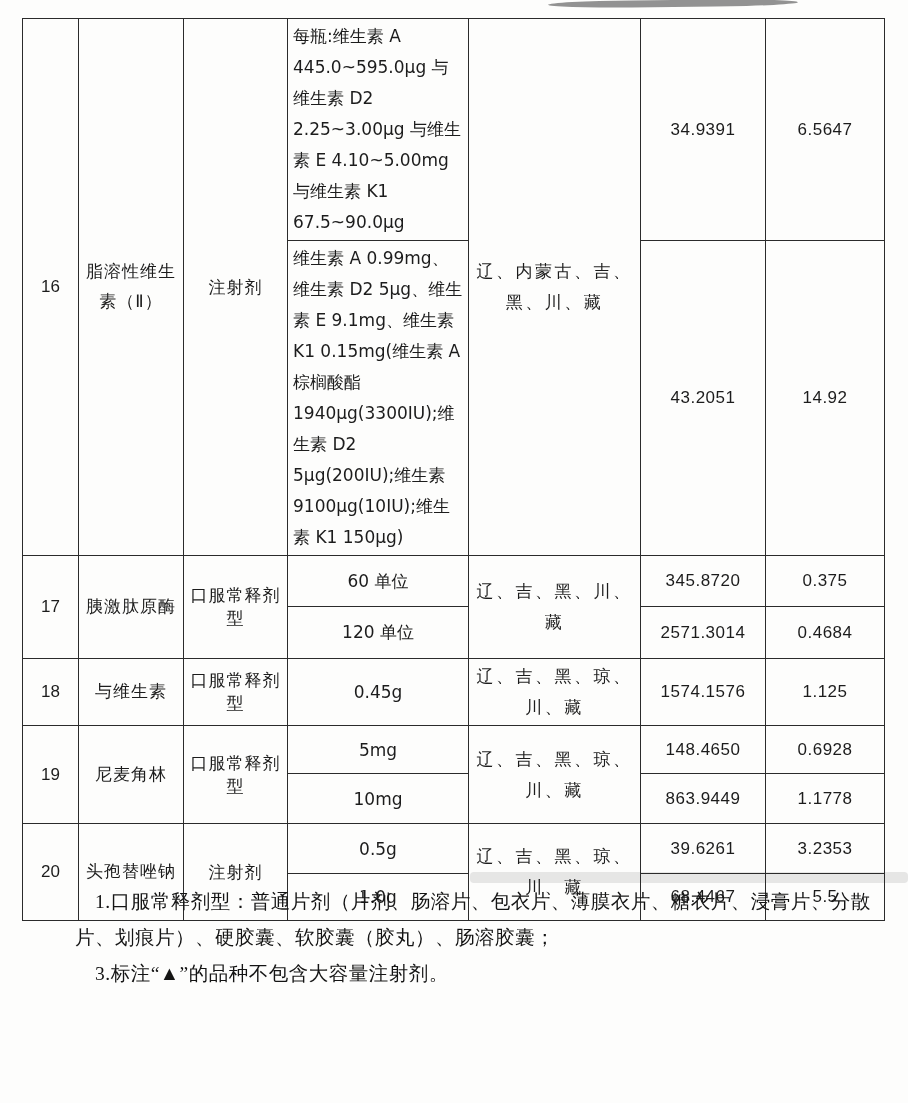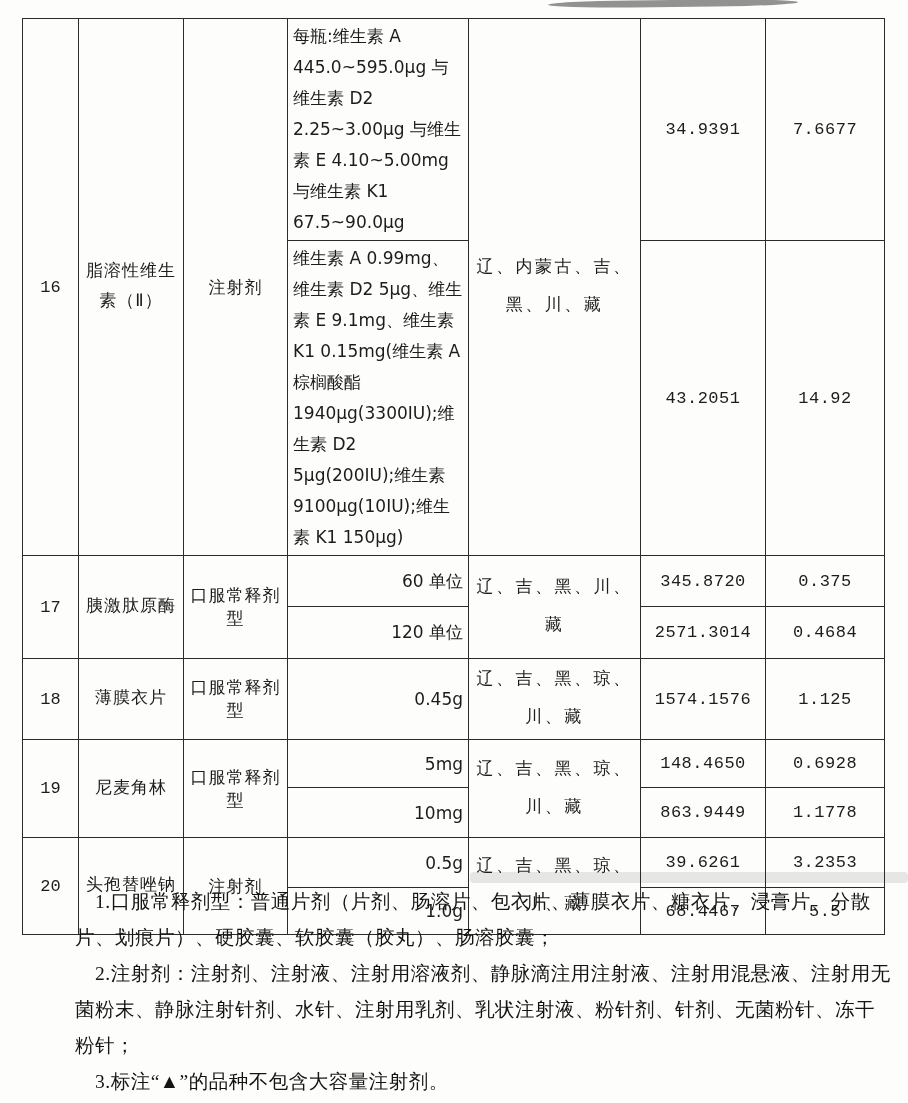--- a/index.html
+++ b/index.html
@@ -30,26 +30,26 @@
   }
   .drug-table td{
     border:1.6px solid #2b2b2b;
     padding:2px 5px;
     font-size:17px;
     vertical-align:middle;
     overflow:hidden;
     margin-top:7px;
   }
   .c{text-align:center;}
-  .serif{font-family:Liberation Mono, monospace;}
-  .sans{font-family:"DejaVu Sans", sans-serif;text-align:right;}
+  .serif{font-family:Liberation Sans, sans-serif;}
+  .sans{font-family:"DejaVu Sans", sans-serif;}
   .num{font-size:17px;}
   .name{font-size:18px;line-height:30px;letter-spacing:1px;border-radius:12px;}
   .form{font-size:18px;letter-spacing:1px;}
-  .region{font-size:17.5px;line-height:38px;letter-spacing:2.5px;padding:2px 10px;}
+  .region{font-size:17.5px;line-height:31px;letter-spacing:2.5px;padding:2px 10px;}
   .spec-long{
     text-align:left;font-size:16.5px;line-height:31px;
     padding:4px 6px;vertical-align:top;letter-spacing:0px;
   }
   .spec-center{font-size:18px;}
   .val{font-size:17.5px;letter-spacing:0.5px;}
   tr.h200{height:200px;}
   tr.h297{height:297px;}
   tr.h51{height:51px;}
   tr.h52{height:52px;}
@@ -90,21 +90,21 @@
     </colgroup>
     <tbody>
 
       <tr class="h200">
         <td class="c num serif" rowspan="2">16</td>
         <td class="c name serif" rowspan="2">脂溶性维生素（Ⅱ）</td>
         <td class="c form serif" rowspan="2">注射剂</td>
         <td class="spec-long sans">每瓶:维生素 A 445.0~595.0μg 与维生素 D2 2.25~3.00μg 与维生素 E 4.10~5.00mg 与维生素 K1 67.5~90.0μg</td>
         <td class="c region serif" rowspan="2">辽、内蒙古、吉、黑、川、藏</td>
         <td class="c val serif">34.9391</td>
-        <td class="c val serif">7.6677</td>
+        <td class="c val serif">6.5647</td>
       </tr>
       <tr class="h297">
         <td class="spec-long sans">维生素 A 0.99mg、维生素 D2 5μg、维生素 E 9.1mg、维生素 K1 0.15mg(维生素 A 棕榈酸酯 1940μg(3300IU);维生素 D2 5μg(200IU);维生素 9100μg(10IU);维生素 K1 150μg)</td>
         <td class="c val serif">43.2051</td>
         <td class="c val serif">14.92</td>
       </tr>
 
       <tr class="h51">
         <td class="c num serif" rowspan="2">17</td>
         <td class="c name serif" rowspan="2">胰激肽原酶</td>
@@ -115,21 +115,21 @@
         <td class="c val serif">0.375</td>
       </tr>
       <tr class="h52">
         <td class="c spec-center sans">120 单位</td>
         <td class="c val serif">2571.3014</td>
         <td class="c val serif">0.4684</td>
       </tr>
 
       <tr class="h54">
         <td class="c num serif">18</td>
-        <td class="c name serif">薄膜衣片</td>
+        <td class="c name serif">与维生素</td>
         <td class="c form serif">口服常释剂型</td>
         <td class="c spec-center sans">0.45g</td>
         <td class="c region serif">辽、吉、黑、琼、川、藏</td>
         <td class="c val serif">1574.1576</td>
         <td class="c val serif">1.125</td>
       </tr>
 
       <tr class="h48">
         <td class="c num serif" rowspan="2">19</td>
         <td class="c name serif" rowspan="2">尼麦角林</td>
@@ -157,17 +157,16 @@
       <tr class="h47">
         <td class="c spec-center sans">1.0g</td>
         <td class="c val serif">68.4467</td>
         <td class="c val serif">5.5</td>
       </tr>
     </tbody>
   </table>
 
   <div class="notes">
     <p class="note">1.口服常释剂型：普通片剂（片剂、肠溶片、包衣片、薄膜衣片、糖衣片、浸膏片、分散片、划痕片）、硬胶囊、软胶囊（胶丸）、肠溶胶囊；</p>
-    <p class="note">2.注射剂：注射剂、注射液、注射用溶液剂、静脉滴注用注射液、注射用混悬液、注射用无菌粉末、静脉注射针剂、水针、注射用乳剂、乳状注射液、粉针剂、针剂、无菌粉针、冻干粉针；</p>
     <p class="note">3.标注“▲”的品种不包含大容量注射剂。</p>
   </div>
 
 </div>
 
 </body></html>

